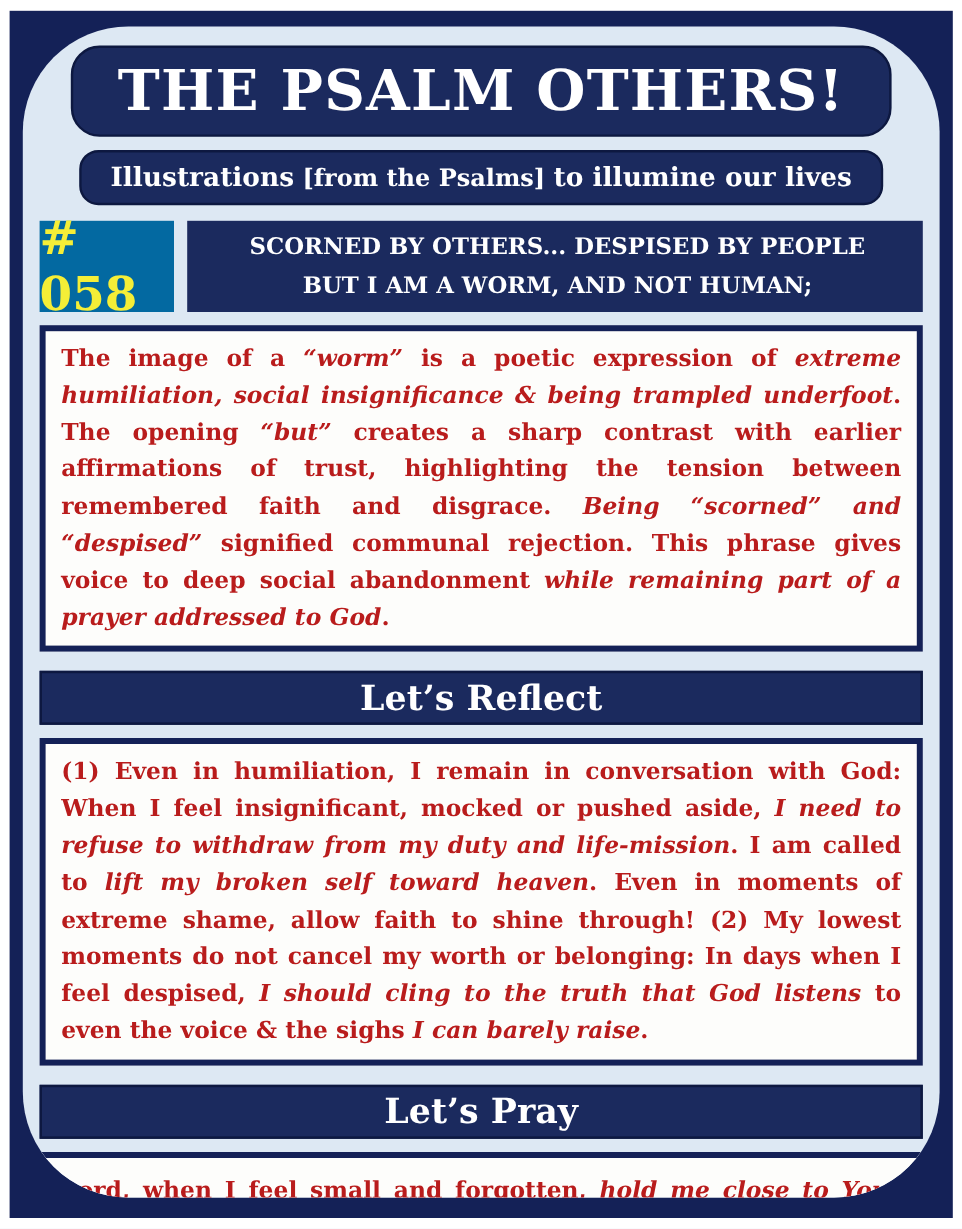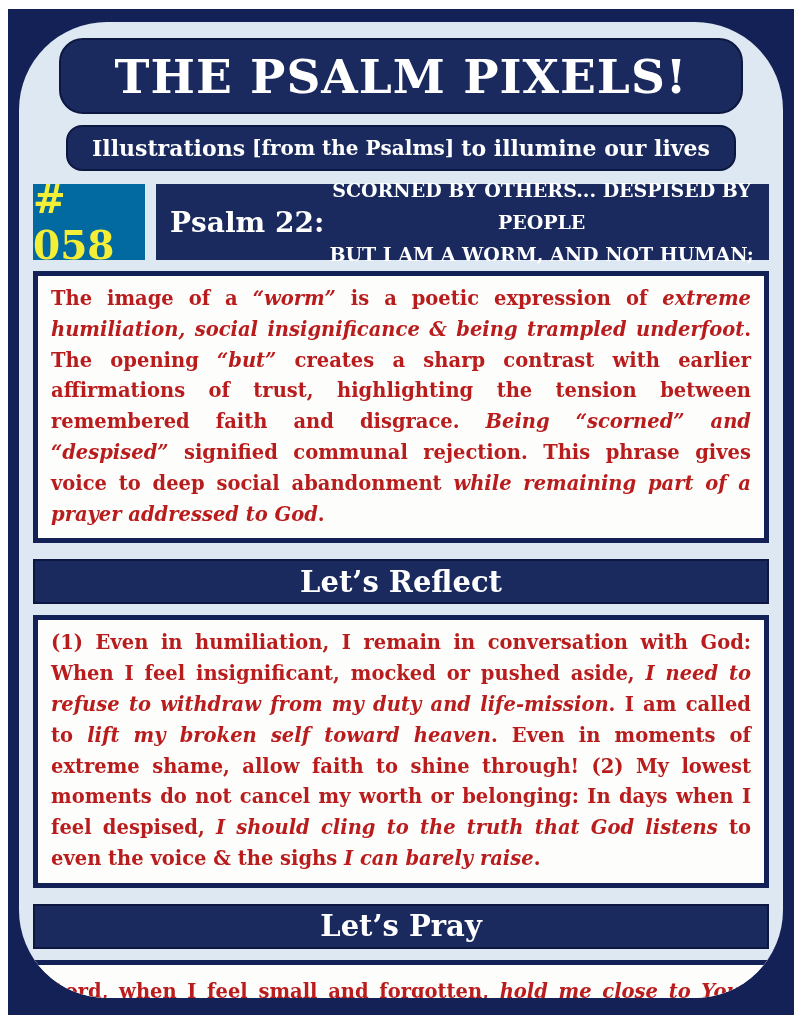--- a/index.html
+++ b/index.html
@@ -100,39 +100,38 @@
   }
   .pray-box { line-height: 2.15; padding: 6px 13px; }
 </style>
 </head>
 <body>
 
 <div class="frame">
   <div class="inner">
 
     <div class="title-box">
-      <span>THE PSALM PIXELS!</span>
+      <span>THE PSALM OTHERS!</span>
     </div>
 
     <div class="subtitle-row">
 
       <div class="subtitle-box">
         <span class="big">Illustrations</span>
         <span class="small">[from the Psalms]</span>
         <span class="big">to illumine our lives</span>
       </div>
 
     </div>
 
     <div class="psalm-row">
       <div class="num-box">
         <span># 058</span>
       </div>
       <div class="ref-box">
-        <span class="psalm-ref">Psalm 22:</span>
         <div class="quote">
           <div>SCORNED BY OTHERS... DESPISED BY PEOPLE</div>
           <div>BUT I AM A WORM, AND NOT HUMAN;</div>
         </div>
       </div>
     </div>
 
     <div class="para-box"><span>The image of a </span><span class="it">“worm”</span><span> is a poetic expression of </span><span class="it">extreme humiliation, social insignificance &amp; being trampled underfoot</span><span>. The opening </span><span class="it">“but”</span><span> creates a sharp contrast with earlier affirmations of trust, highlighting the tension between remembered faith and disgrace. </span><span class="it">Being “scorned” and “despised”</span><span> signified communal rejection. This phrase gives voice to deep social abandonment </span><span class="it">while remaining part of a prayer addressed to God</span><span>.</span></div>
 
     <div class="section-bar">

